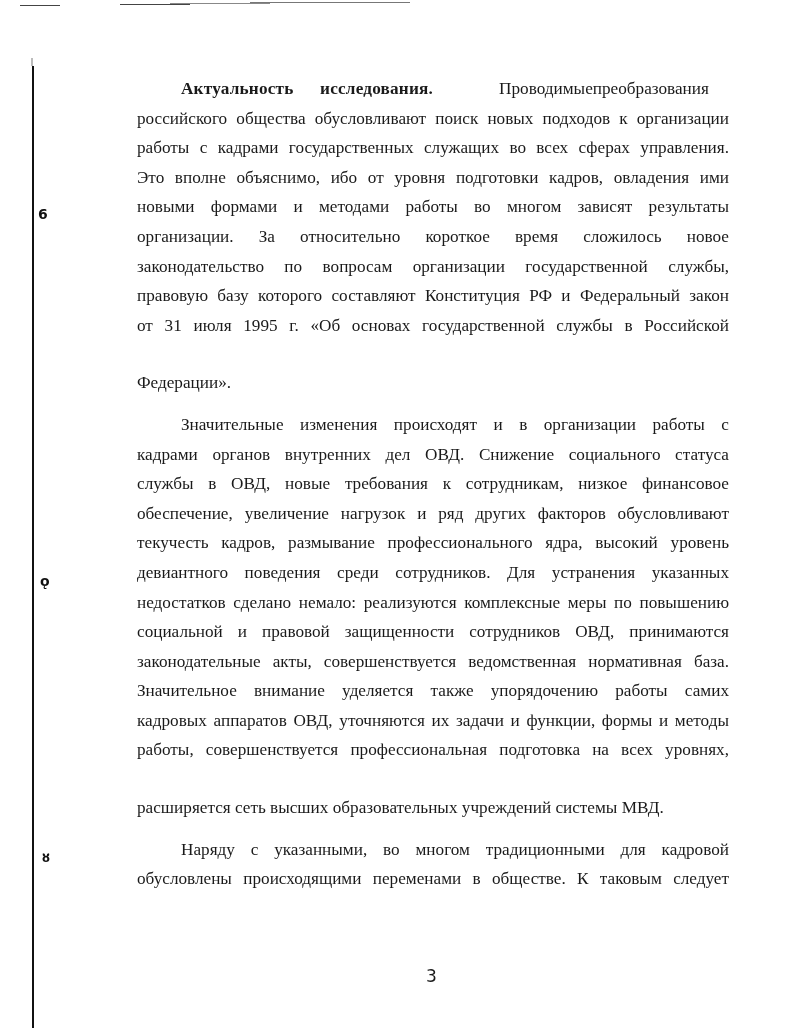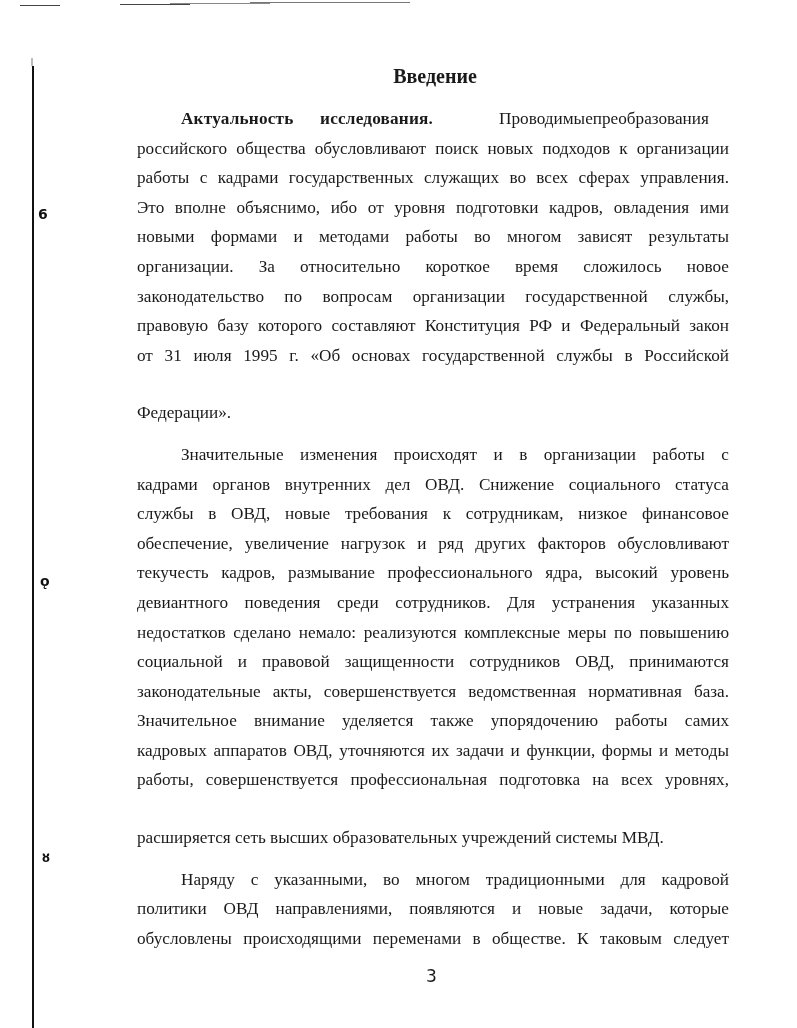--- a/index.html
+++ b/index.html
@@ -30,21 +30,20 @@
 </div>
 
 <div class="binding-line" style="left:31px;height:8px;background:#bbb;"></div>
 <div class="binding-line" style="left:32px;top:66px;height:962px;"></div>
 
 <div class="margin-mark" style="left:38px;top:206px;">6</div>
 <div class="margin-mark" style="left:40px;top:573px;">ǫ</div>
 <div class="margin-mark" style="left:42px;top:851px;font-size:12px;">ȣ</div>
 
 <div class="page-content">
-  <h1 class="heading">Введение</h1>
 
   <div class="para">
     <span class="ln ln-flex ln-first">
       <span class="bold-lead" style="display:flex;justify-content:space-between;width:252px;">
         <span>Актуальность</span>
           <span>исследования.</span>
       </span>
       <span style="display:flex;justify-content:center;width:250px;">
         <span>Проводимые</span>
           <span>преобразования</span>
@@ -72,18 +71,17 @@
     <span class="ln">социальной и правовой защищенности сотрудников ОВД, принимаются</span>
     <span class="ln">законодательные акты, совершенствуется ведомственная нормативная база.</span>
     <span class="ln">Значительное внимание уделяется также упорядочению работы самих</span>
     <span class="ln">кадровых аппаратов ОВД, уточняются их задачи и функции, формы и методы</span>
     <span class="ln">работы, совершенствуется профессиональная подготовка на всех уровнях,</span>
     <span class="ln ln-last">расширяется сеть высших образовательных учреждений системы МВД.</span>
   </div>
 
   <div class="para">
     <span class="ln ln-first">Наряду с указанными, во многом традиционными для кадровой</span>
-    <span class="ln">политики ОВД направлениями, появляются и новые задачи, которые</span>
     <span class="ln">обусловлены происходящими переменами в обществе. К таковым следует</span>
   </div>
 </div>
 
 <div class="page-number">3</div>
 
 </body></html>

